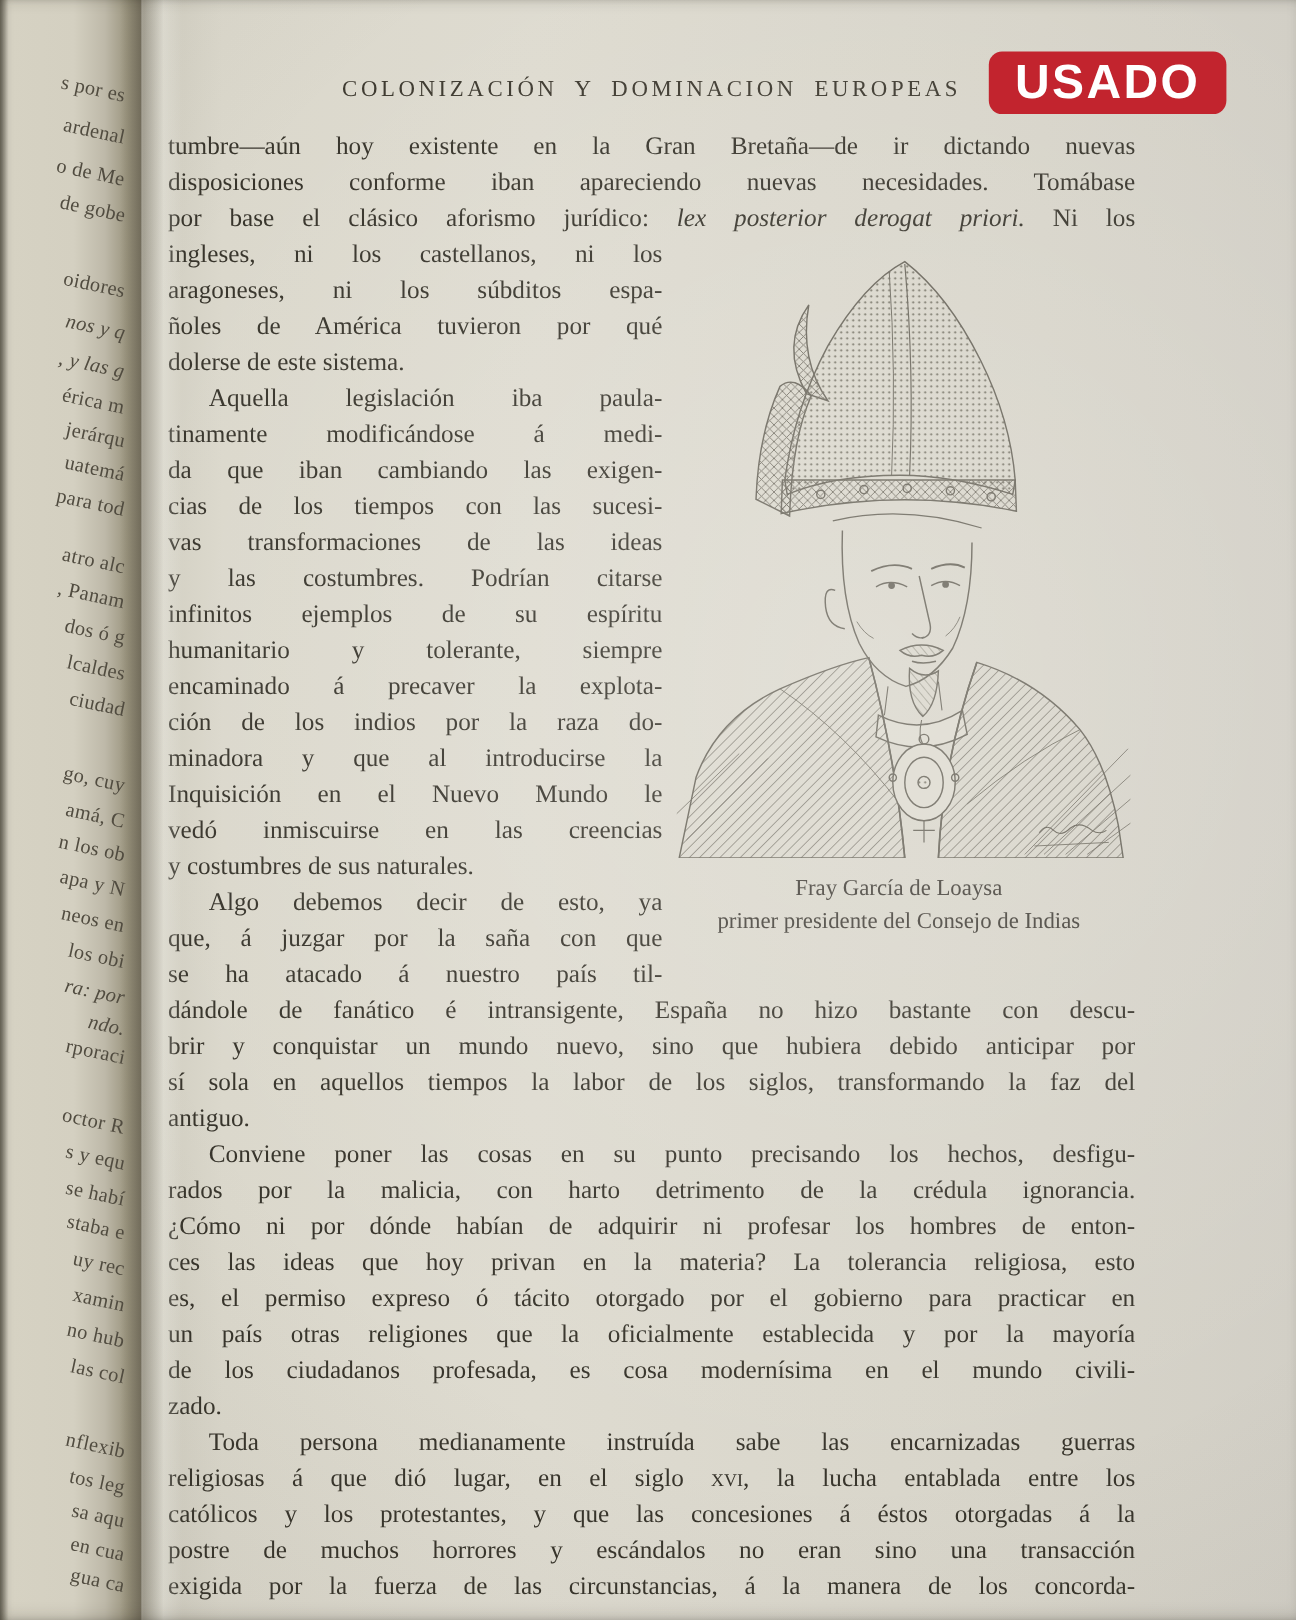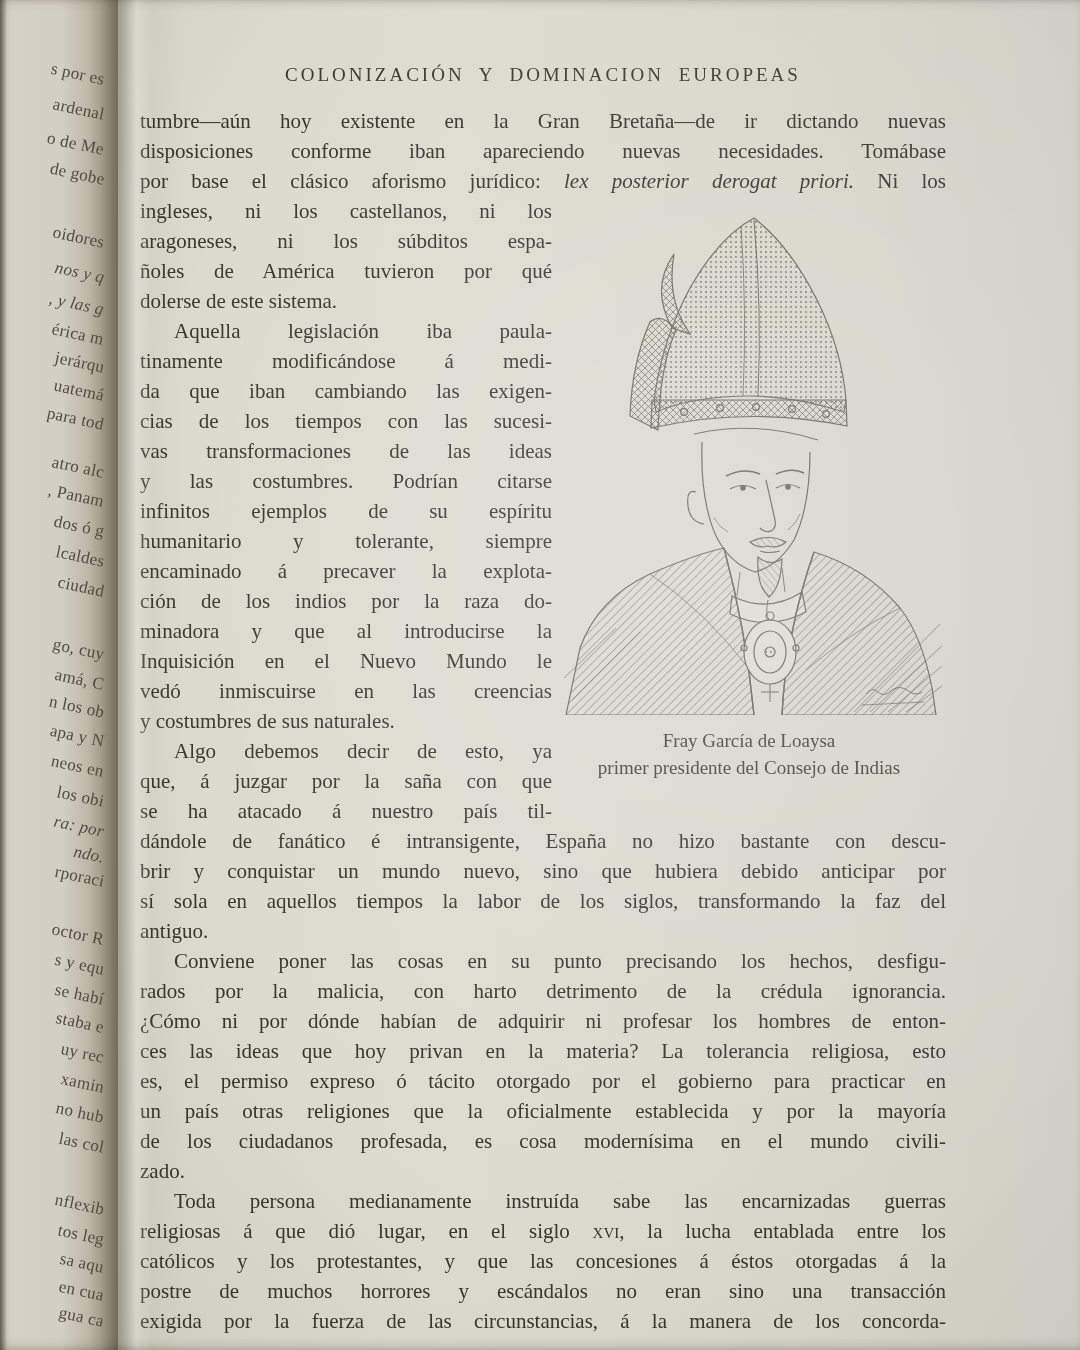--- a/index.html
+++ b/index.html
@@ -256,14 +256,15 @@
           <div class="line indent"><span>Toda persona medianamente instruída sabe las encarnizadas guerras</span></div>
           <div class="line"><span>religiosas á que dió lugar, en el siglo </span><span class="sc">xvi</span><span>, la lucha entablada entre los</span></div>
           <div class="line"><span>católicos y los protestantes, y que las concesiones á éstos otorgadas á la</span></div>
           <div class="line"><span>postre de muchos horrores y escándalos no eran sino una transacción</span></div>
           <div class="line"><span>exigida por la fuerza de las circunstancias, á la manera de los concorda-</span></div>
         </div>
 
     </div>
   </div>
 
+  <div class="badge" style="background: rgb(194, 36, 46);">USADO</div>
   <div class="photo-edge"></div>
 </div>
 
 </body></html>

